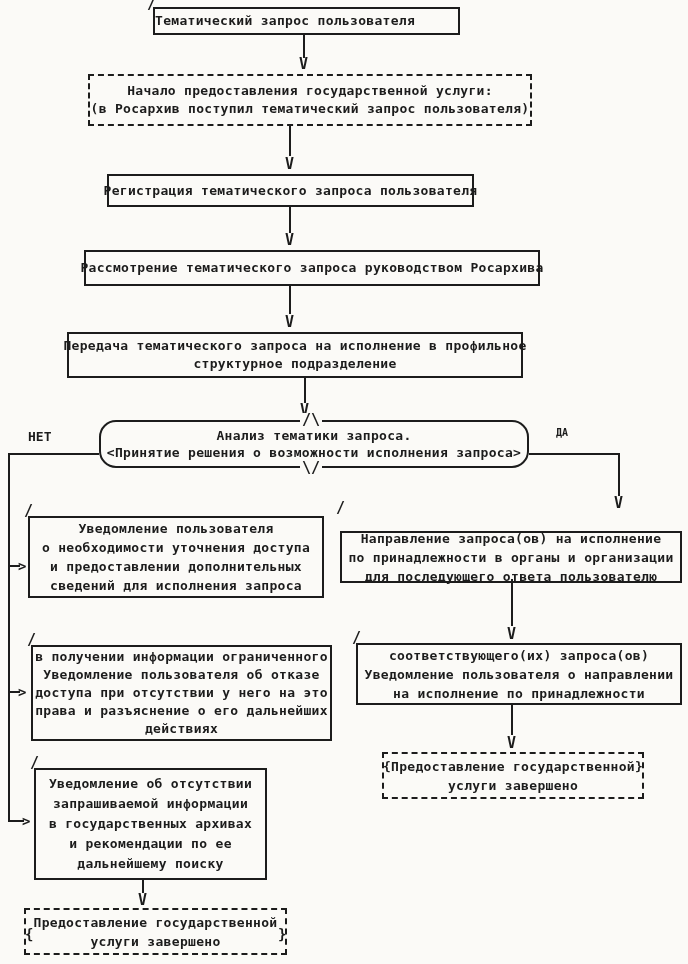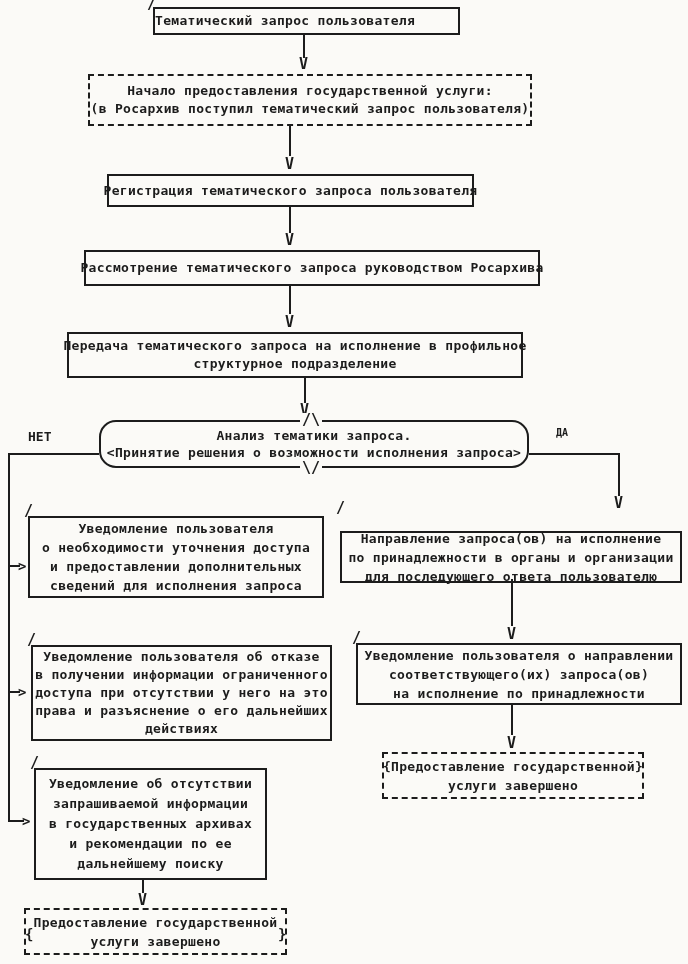--- a/index.html
+++ b/index.html
@@ -89,22 +89,22 @@
   <span class="glyph" style="left:24px;top:504px;">/</span>
   <div class="box" style="left:28px;top:516px;width:296px;height:82px;line-height:19px;">
     <div class="ln">Уведомление пользователя</div>
     <div class="ln">о необходимости уточнения доступа</div>
     <div class="ln">и предоставлении дополнительных</div>
     <div class="ln">сведений для исполнения запроса</div>
   </div>
 
   <span class="glyph" style="left:27px;top:633px;">/</span>
   <div class="box" style="left:31px;top:645px;width:301px;height:96px;line-height:18px;">
+    <div class="ln">в получении информации ограниченного</div>
     <div class="ln">Уведомление пользователя об отказе</div>
-    <div class="ln">в получении информации ограниченного</div>
     <div class="ln">доступа при отсутствии у него на это</div>
     <div class="ln">права и разъяснение о его дальнейших</div>
     <div class="ln">действиях</div>
   </div>
 
   <span class="glyph" style="left:30px;top:756px;">/</span>
   <div class="box" style="left:34px;top:768px;width:233px;height:112px;line-height:20px;">
     <div class="ln">Уведомление об отсутствии</div>
     <div class="ln">запрашиваемой информации</div>
     <div class="ln">в государственных архивах</div>
@@ -127,22 +127,22 @@
     <div class="ln">Направление запроса(ов) на исполнение</div>
     <div class="ln">по принадлежности в органы и организации</div>
     <div class="ln">для последующего ответа пользователю</div>
   </div>
 
   <div class="vline" style="left:511px;top:579px;height:47px;"></div>
   <span class="glyph" style="left:507px;top:627px;">V</span>
 
   <span class="glyph" style="left:352px;top:631px;">/</span>
   <div class="box" style="left:356px;top:643px;width:326px;height:62px;line-height:19px;">
+    <div class="ln">соответствующего(их) запроса(ов)</div>
     <div class="ln">Уведомление пользователя о направлении</div>
-    <div class="ln">соответствующего(их) запроса(ов)</div>
     <div class="ln">на исполнение по принадлежности</div>
   </div>
 
   <div class="vline" style="left:511px;top:705px;height:30px;"></div>
   <span class="glyph" style="left:507px;top:736px;">V</span>
 
   <div class="box dashed" style="left:382px;top:752px;width:262px;height:47px;line-height:19px;align-items:center;">
     <div class="ln">{Предоставление государственной}</div>
     <div class="ln">услуги завершено</div>
   </div>

